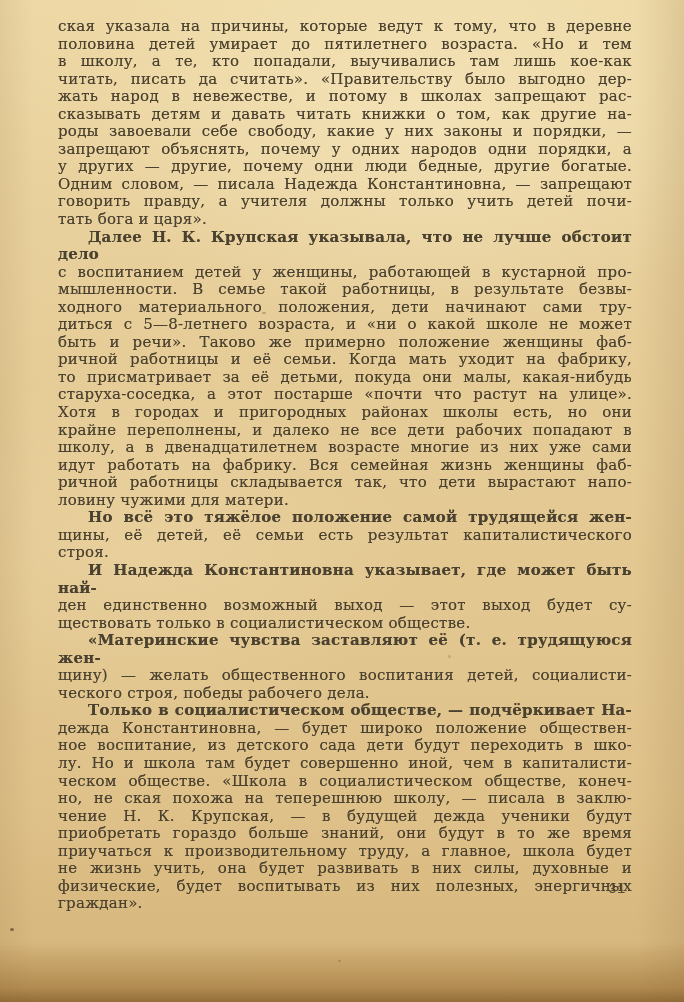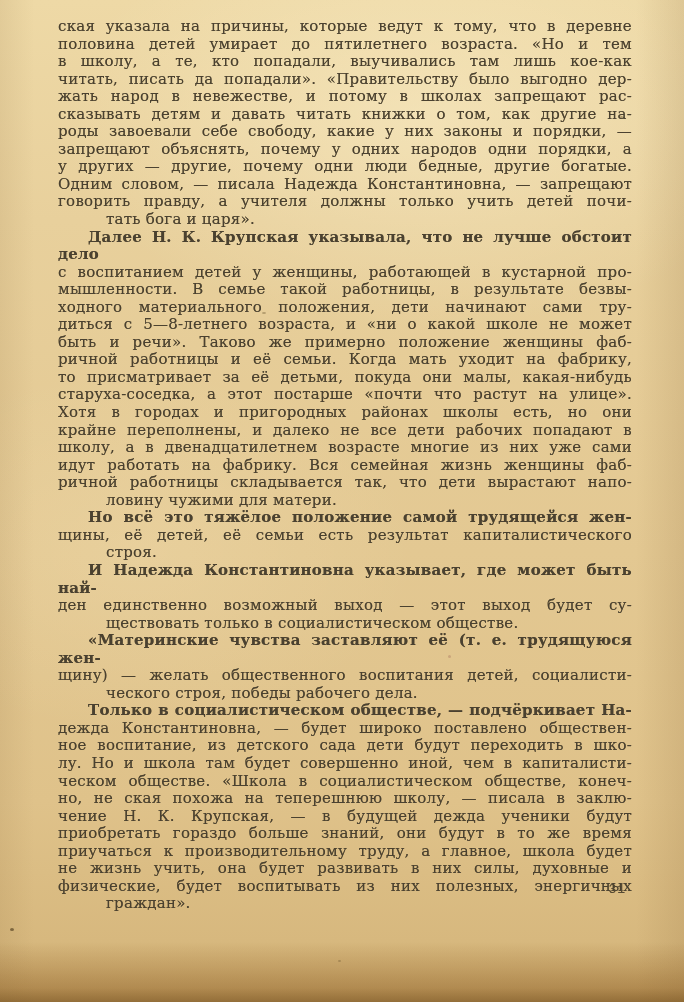--- a/index.html
+++ b/index.html
@@ -39,21 +39,21 @@
     line-height:17.55px;
     letter-spacing:.25px;
     text-shadow:0 0 .6px rgba(64,52,28,.55);
   }
   .paragraph{margin:0;}
   .line{
     text-align:justify;
     text-align-last:justify;
     white-space:normal;
   }
-  .line.last{text-align-last:left;margin-left:48px;}
+  .line.last{text-align-last:left;}
   .line.indent{text-indent:30px;font-weight:bold;}
   .page-number{
     position:absolute;
     top:882px; right:58px;
     color:#564a33;
     font-size:13px;
     letter-spacing:1px;
     text-shadow:0 0 .6px rgba(70,58,30,.5);
     font-family:Liberation Mono, monospace;
   }
@@ -66,21 +66,21 @@
 </style>
 </head>
 <body>
 
 <div class="page">
   <div class="text-block">
       <div class="paragraph">
         <div class="line">ская указала на причины, которые ведут к тому, что в деревне</div>
         <div class="line">половина детей умирает до пятилетнего возраста. «Но и тем</div>
         <div class="line">в школу, а те, кто попадали, выучивались там лишь кое-как</div>
-        <div class="line">читать, писать да попадали». «Правительству было выгодно дер-</div>
+        <div class="line">читать, писать да считать». «Правительству было выгодно дер-</div>
         <div class="line">жать народ в невежестве, и потому в школах запрещают рас-</div>
         <div class="line">сказывать детям и давать читать книжки о том, как другие на-</div>
         <div class="line">роды завоевали себе свободу, какие у них законы и порядки, —</div>
         <div class="line">запрещают объяснять, почему у одних народов одни порядки, а</div>
         <div class="line">у других — другие, почему одни люди бедные, другие богатые.</div>
         <div class="line">Одним словом, — писала Надежда Константиновна, — запрещают</div>
         <div class="line">говорить правду, а учителя должны только учить детей почи-</div>
         <div class="line last">тать бога и царя».</div>
       </div>
       <div class="paragraph">
@@ -110,21 +110,21 @@
         <div class="line">ден единственно возможный выход — этот выход будет су-</div>
         <div class="line last">ществовать только в социалистическом обществе.</div>
       </div>
       <div class="paragraph">
         <div class="line indent">«Материнские чувства заставляют её (т. е. трудящуюся жен-</div>
         <div class="line">щину) — желать общественного воспитания детей, социалисти-</div>
         <div class="line last">ческого строя, победы рабочего дела.</div>
       </div>
       <div class="paragraph">
         <div class="line indent">Только в социалистическом обществе, — подчёркивает На-</div>
-        <div class="line">дежда Константиновна, — будет широко поставлено обществен-</div>
+        <div class="line">дежда Константиновна, — будет широко положение обществен-</div>
         <div class="line">ное воспитание, из детского сада дети будут переходить в шко-</div>
         <div class="line">лу. Но и школа там будет совершенно иной, чем в капиталисти-</div>
         <div class="line">ческом обществе. «Школа в социалистическом обществе, конеч-</div>
         <div class="line">но, не ская похожа на теперешнюю школу, — писала в заклю-</div>
         <div class="line">чение Н. К. Крупская, — в будущей дежда ученики будут</div>
         <div class="line">приобретать гораздо больше знаний, они будут в то же время</div>
         <div class="line">приучаться к производительному труду, а главное, школа будет</div>
         <div class="line">не жизнь учить, она будет развивать в них силы, духовные и</div>
         <div class="line">физические, будет воспитывать из них полезных, энергичных</div>
         <div class="line last">граждан».</div>

